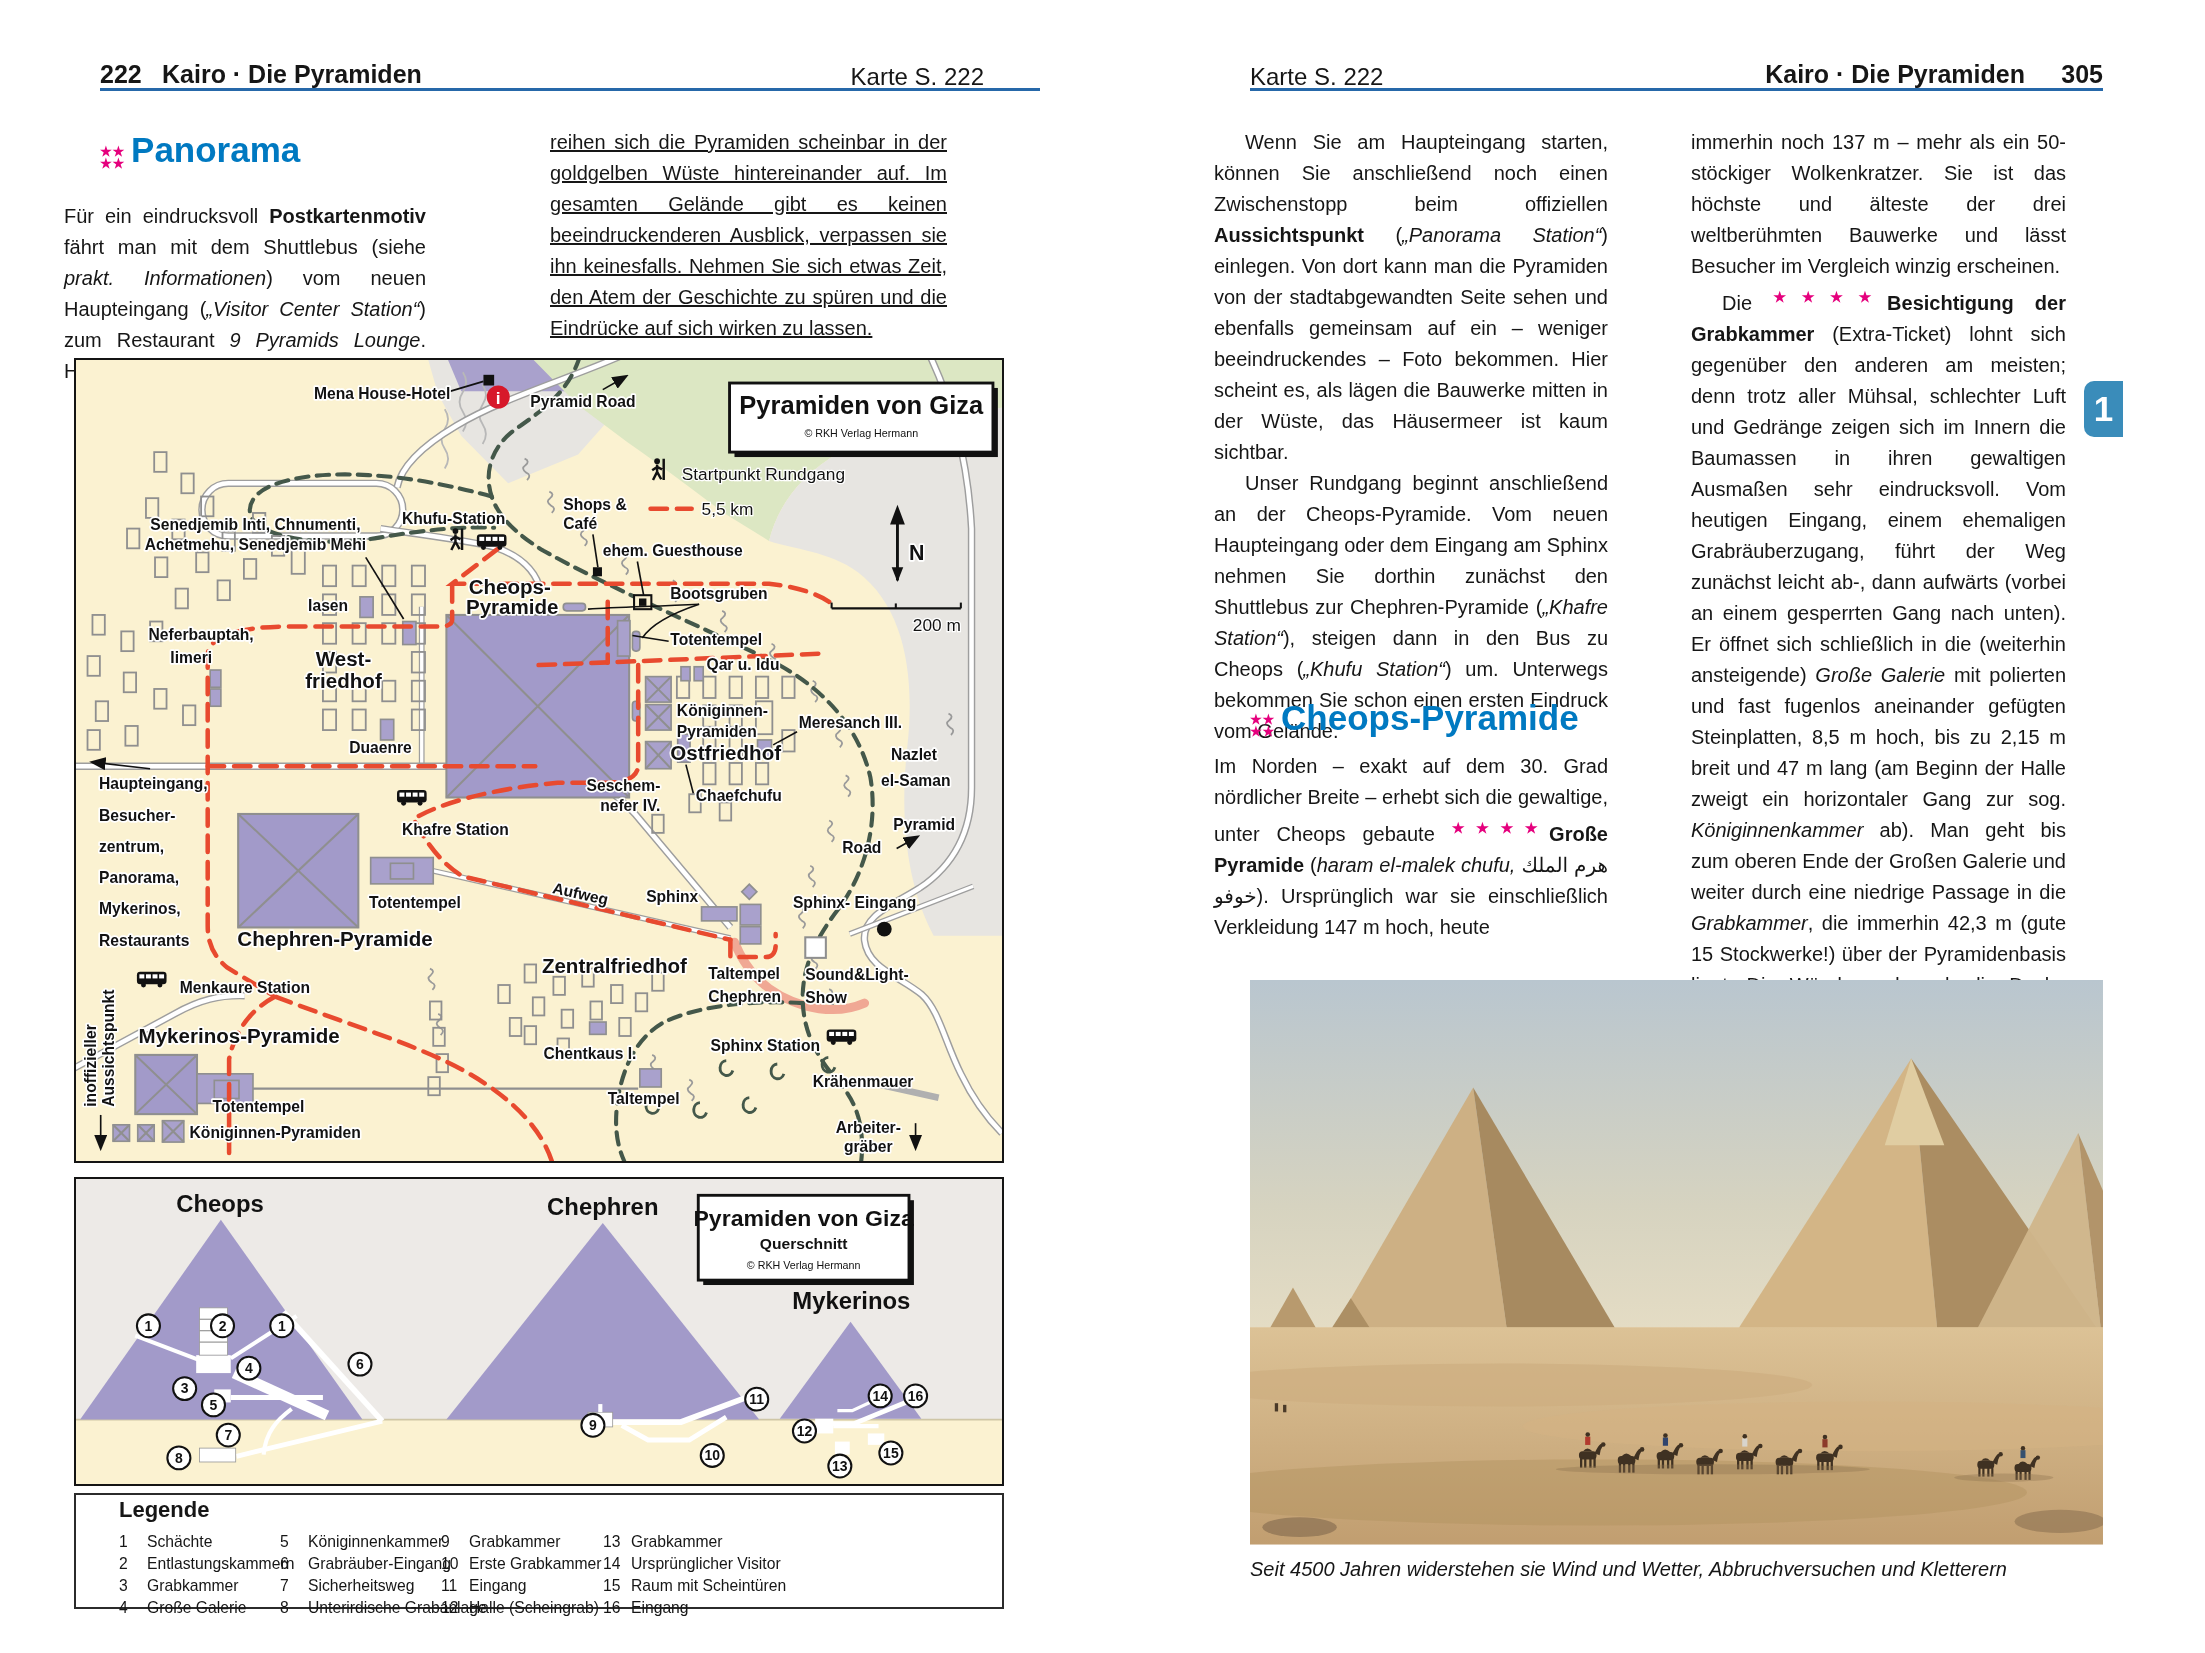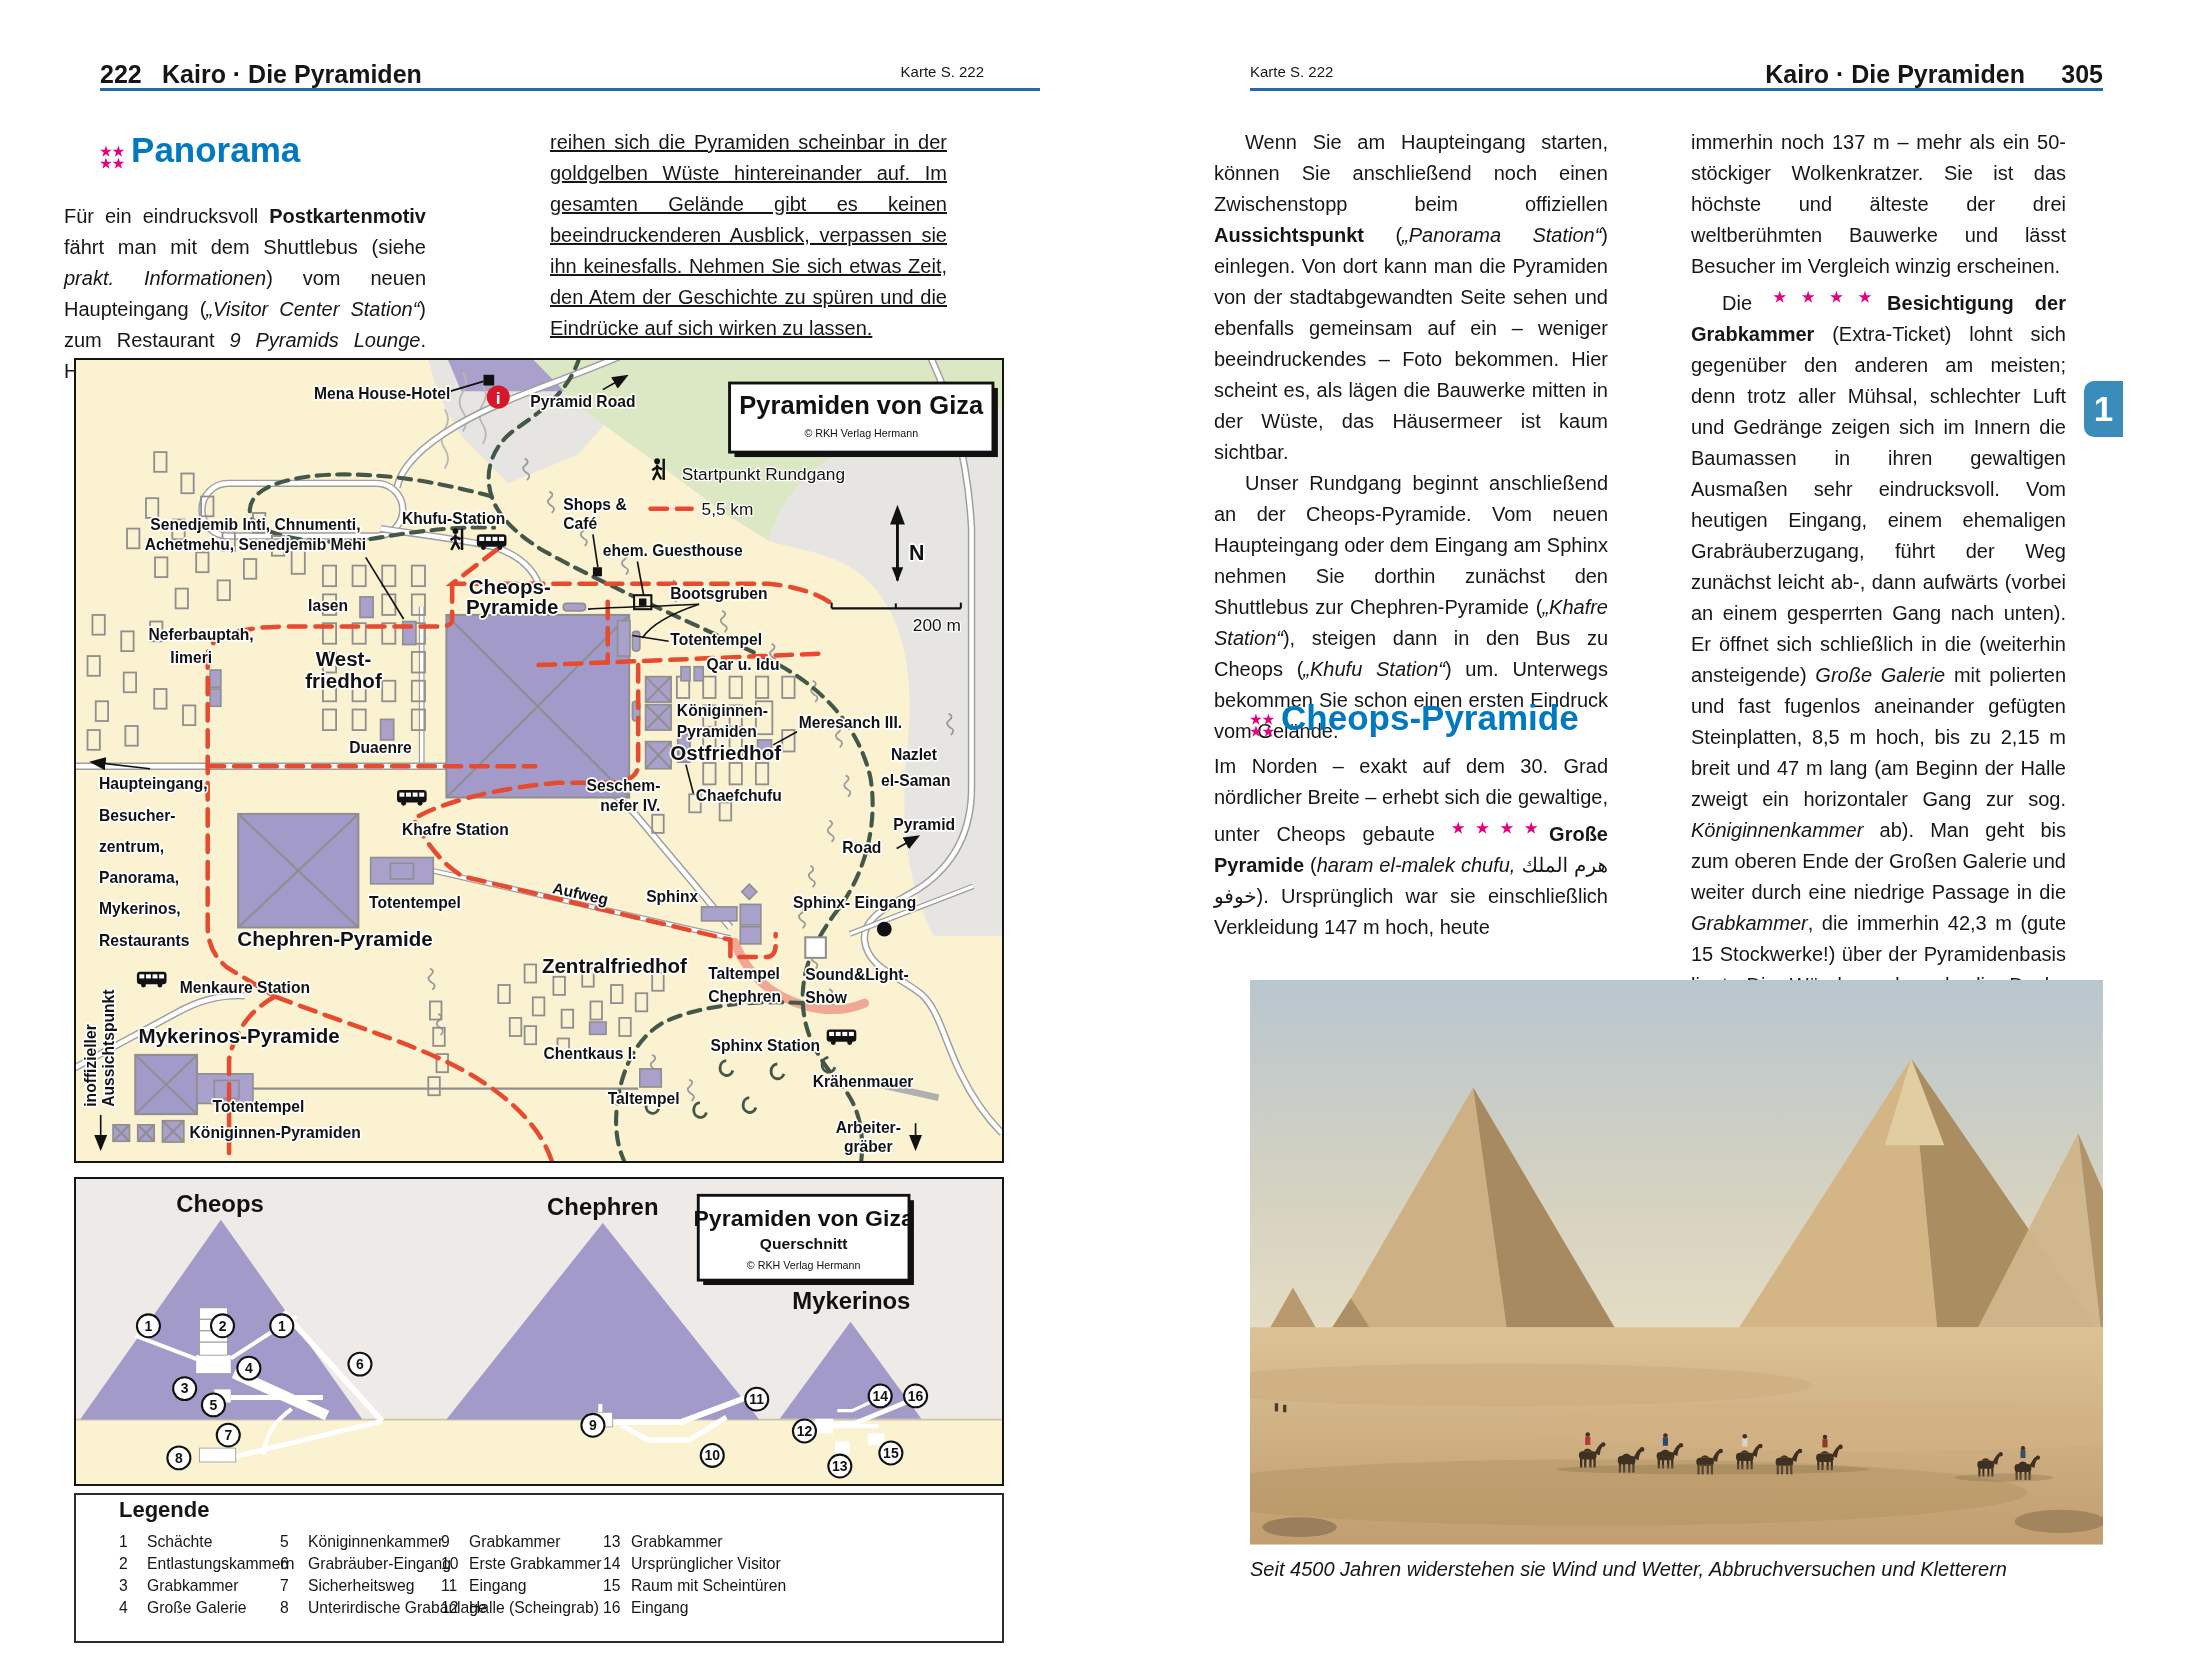--- a/index.html
+++ b/index.html
@@ -1,21 +1,21 @@
 <!DOCTYPE html>
 <html lang="de" style="font-size:13.2px"><head>
 <meta charset="utf-8">
 <style>
   html,body{margin:0;padding:0;background:#fff;}
   #canvas{position:relative;width:2205px;height:1654px;background:#ffffff;font-family:"Liberation Sans",sans-serif;color:#161616;overflow:hidden;}
   .abs{position:absolute;margin-left:36px;}
   
   .pgnum{font-weight:bold;font-size:25px;}
   .runhead{font-weight:bold;font-size:25px;}
-  .maphint{font-size:15px;}
+  .maphint{font-size:24px;}
   .rule{height:3.3px;background:#2668A9;}
   
   .sechead{color:#0079c1;font-weight:bold;font-size:35px;line-height:36px;white-space:nowrap;}
   .star4{display:inline-flex;flex-direction:column;font-size:13.2px;line-height:11.6px;color:#e5007d;margin-right:5.8px;vertical-align:5.8px;letter-spacing:0.8px;font-weight:bold;}
   
   .col{position:absolute;text-align:justify;font-size:20px;line-height:31px;}
   .col p{margin:0;}
   .ind{text-indent:31px;}
   .b{font-weight:bold;}
   .i{font-style:italic;}
@@ -576,21 +576,21 @@
             <text class="xc" x="990" y="342" stroke="none">15</text>
           </g>
       <g>
             <circle cx="1020" cy="266" r="14" fill="#fff"></circle>
             <text class="xc" x="1020" y="272" stroke="none">16</text>
           </g>
     </g>
   </svg>
   </div>
 
-  <div class="legendbox" style="left:74px;top:1493px;width:930px;height:150px;">
+  <div class="legendbox" style="left:74px;top:1493px;width:930px;height:116px;">
     <div class="ltitle">Legende</div>
     <div class="lcol" style="left:43px;">
       <div class="lrow">
           <span class="ln">1</span>
           <span>Schächte</span>
         </div>
       <div class="lrow">
           <span class="ln">2</span>
           <span>Entlastungskammern</span>
         </div>

